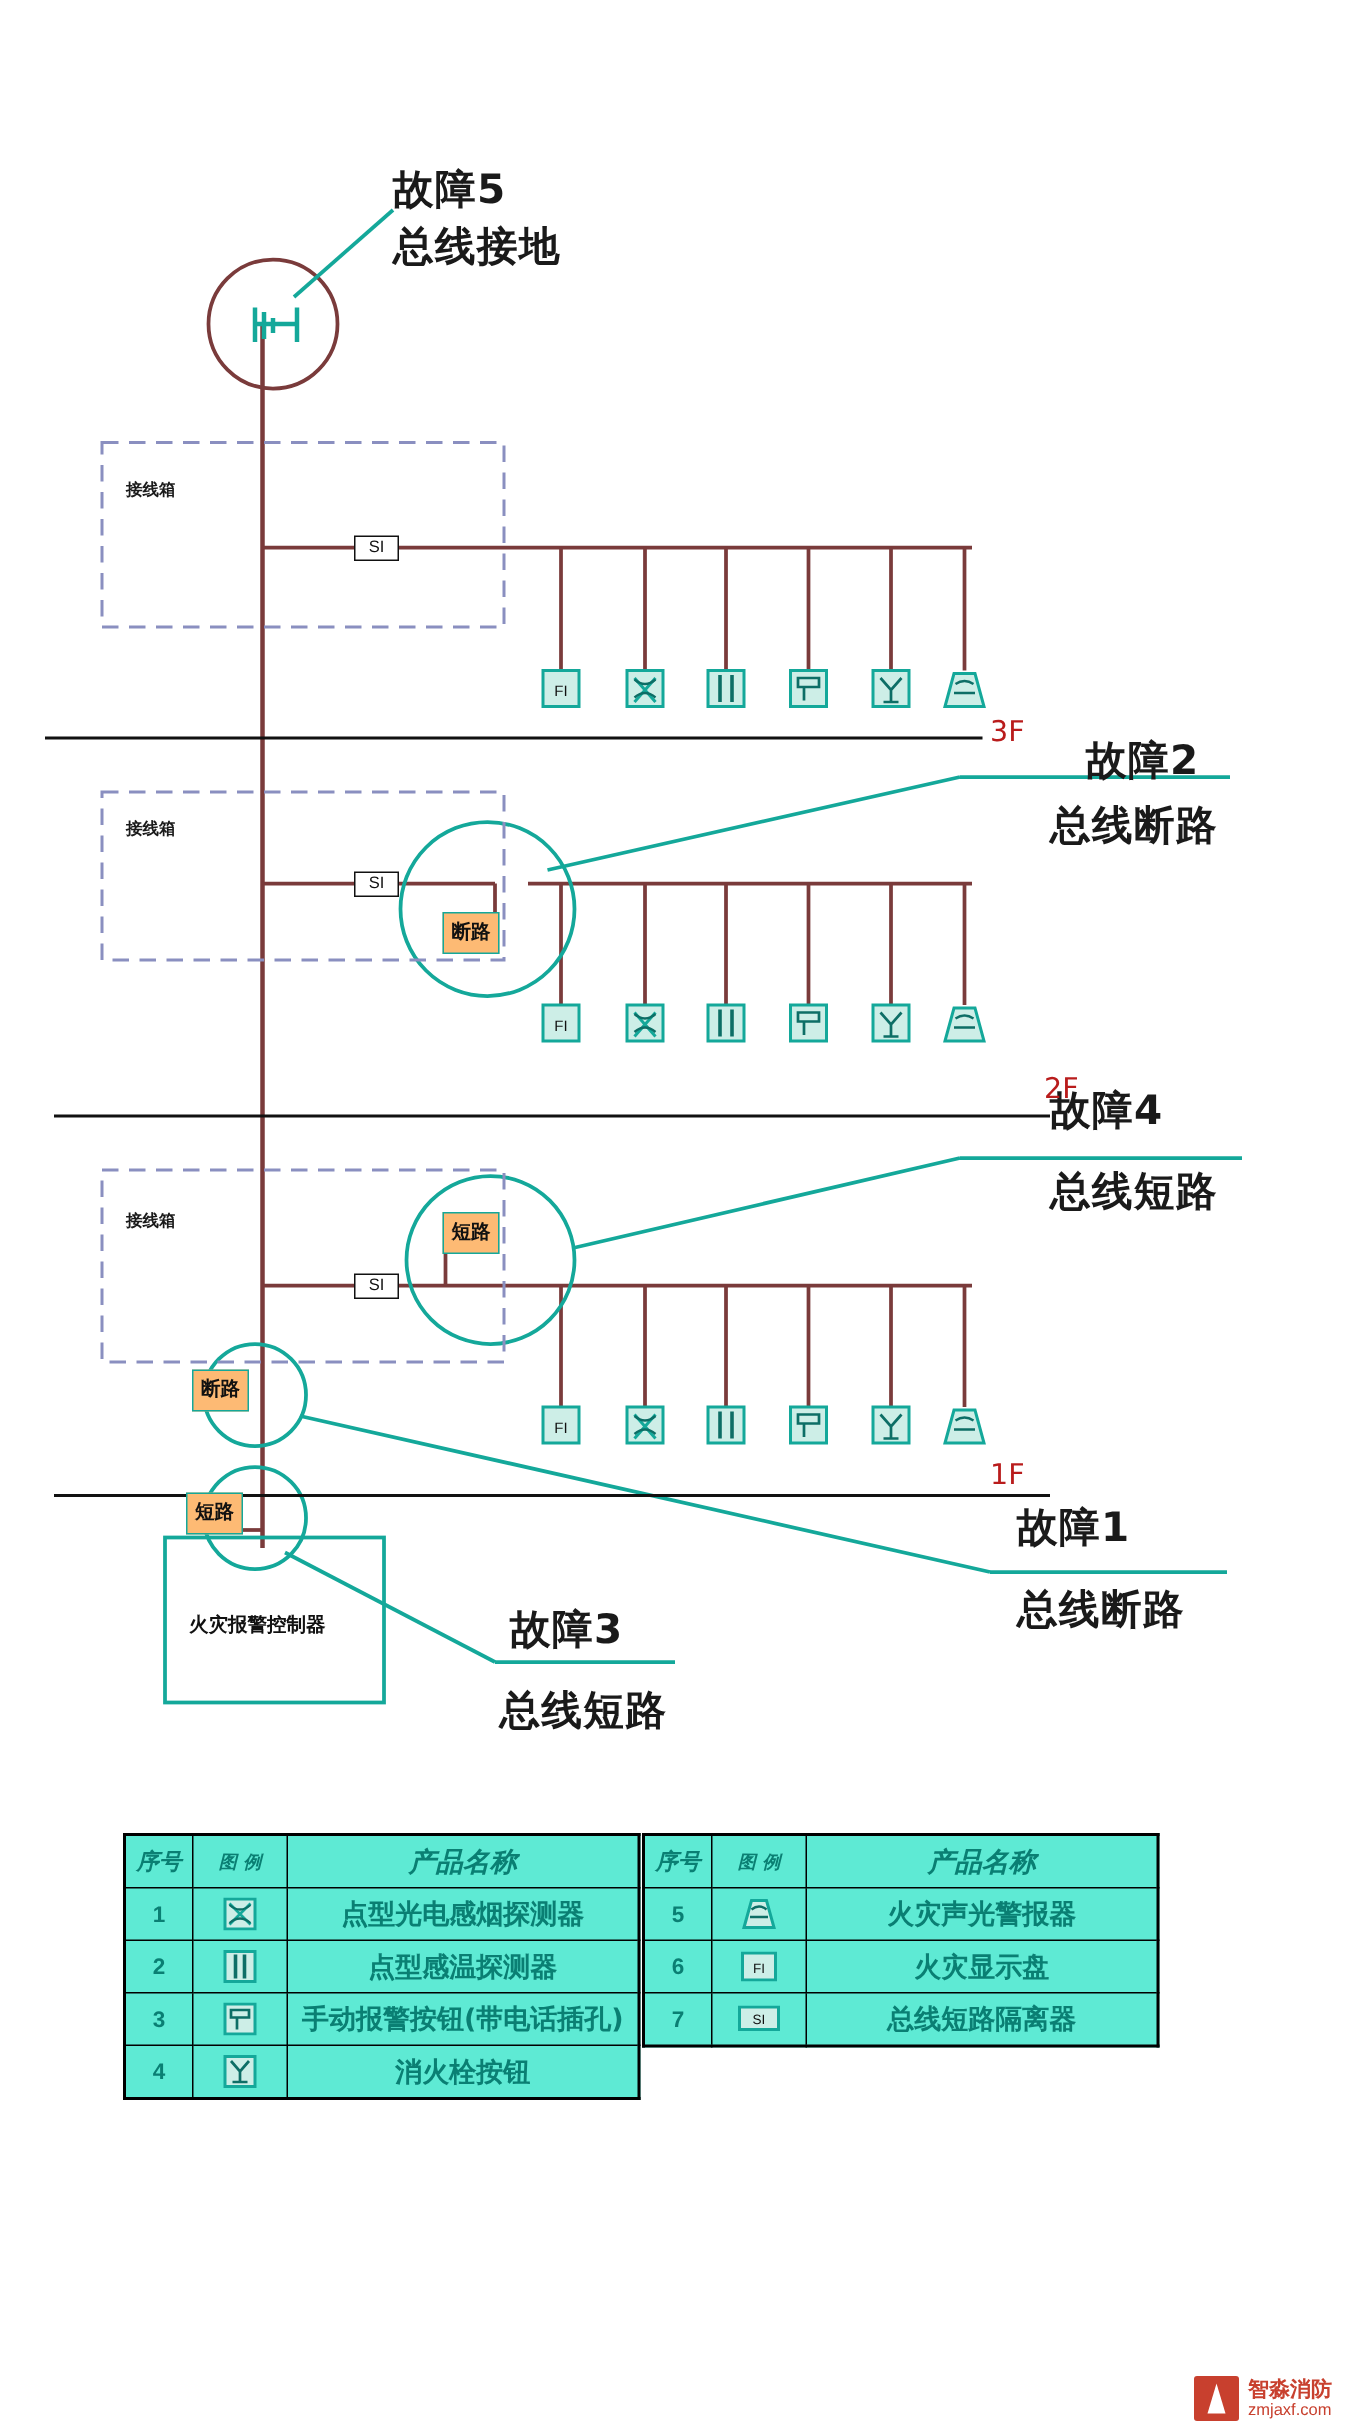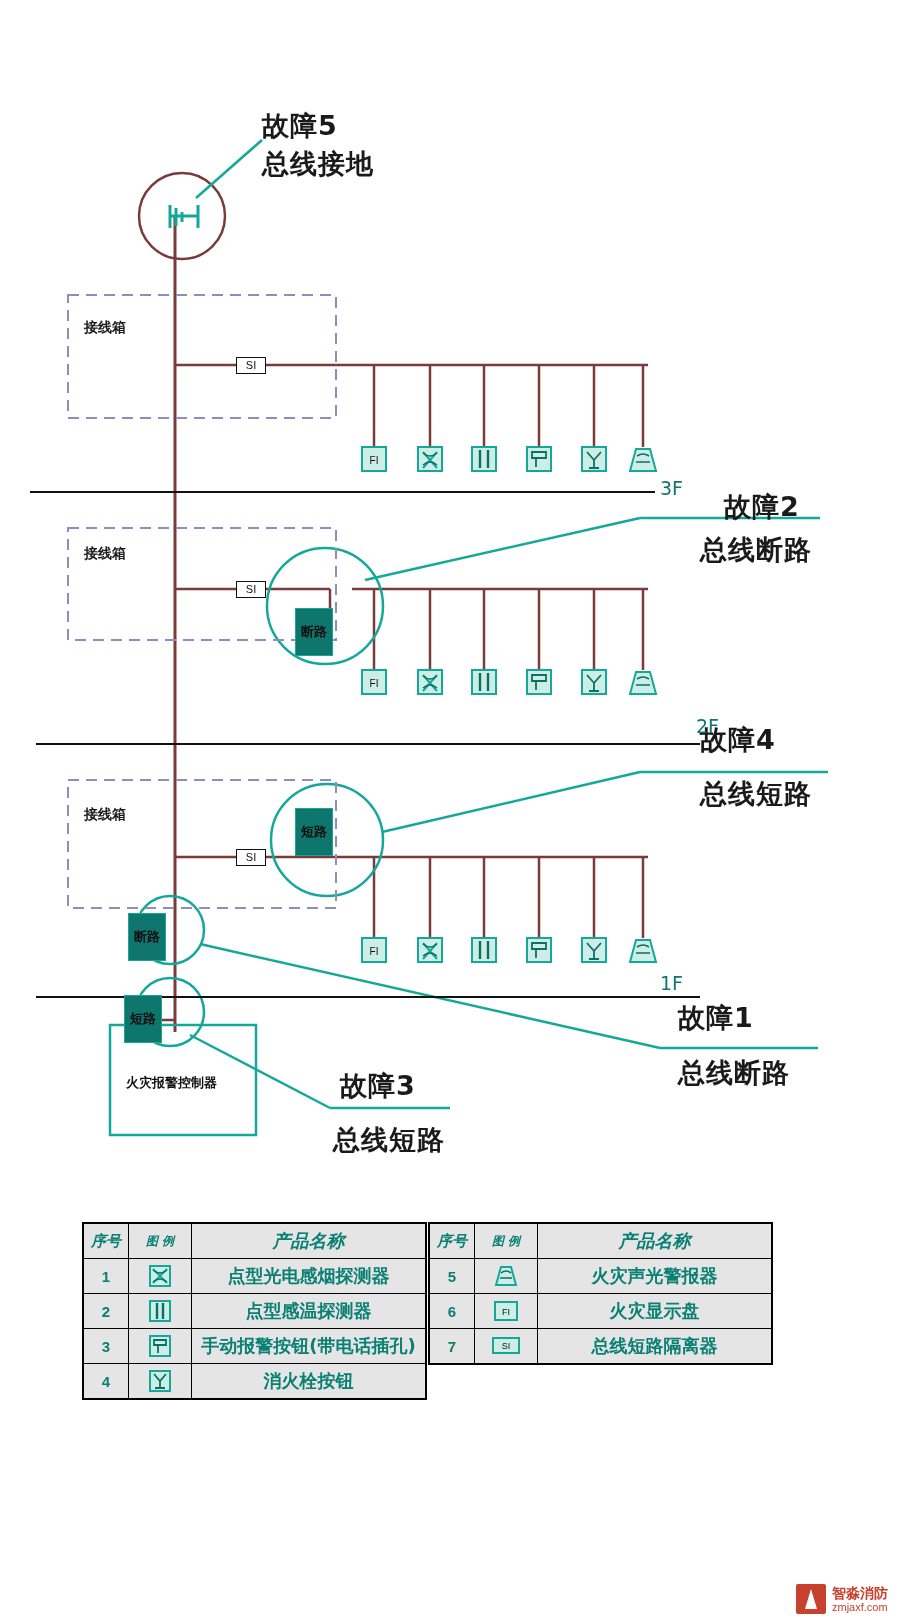--- a/index.html
+++ b/index.html
@@ -14,54 +14,54 @@
   .lbl{position:absolute;white-space:nowrap;}
 
   
   .fault-label{
     font-size:27px;font-weight:700;color:#1a1a1a;letter-spacing:1px;
     font-family:"DejaVu Sans","Liberation Sans",sans-serif;
   }
 
   
   .box-label{
-    font-size:14px;font-weight:700;color:#1a1a1a;
+    font-size:11px;font-weight:700;color:#1a1a1a;
     font-family:Liberation Serif, serif;
   }
 
   
   .floor-label{
-    font-size:19px;color:#0f766e;font-weight:400;
+    font-size:19px;color:#b91c1c;font-weight:400;
     font-family:"DejaVu Sans","Liberation Sans",sans-serif;
   }
 
   
   .tag{
-    position:absolute;border:1.6px solid #14a89a;background:#0f766e;
+    position:absolute;border:1.6px solid #14a89a;background:#fdba74;
     font-size:13px;font-weight:700;color:#111;
-    padding:16px 5px;line-height:1.1;
+    padding:6px 5px;line-height:1.1;
     font-family:"DejaVu Sans","Liberation Sans",sans-serif;
   }
 
   
   .si{
     position:absolute;border:1.5px solid #111;background:#fff;
     font-size:11px;color:#111;text-align:center;
     width:28px;height:15px;line-height:15px;
     font-family:"Liberation Sans",sans-serif;
   }
 
   
   .panel-label{
     font-size:13px;font-weight:700;color:#111;
     font-family:"DejaVu Sans","Liberation Sans",sans-serif;
   }
 
   
-  .legend{position:absolute;border:2px solid #000;border-collapse:collapse;background:#e5e5e5;}
+  .legend{position:absolute;border:2px solid #000;border-collapse:collapse;background:#5eead4;}
   .legend td,.legend th{border:1px solid #000;padding:0;text-align:center;vertical-align:middle;}
   .legend .hd{
     font-size:12px;font-weight:700;color:#0a7f73;font-style:italic;
     font-family:"DejaVu Sans","Liberation Sans",sans-serif;height:30px;
   }
   .legend .num{font-size:15px;color:#0a7f73;font-weight:700;width:44px;height:34px;}
   .legend .ic{width:62px;}
   .legend .nm{
     font-size:18px;font-weight:700;color:#0a7f73;
     font-family:"DejaVu Sans","Liberation Sans",sans-serif;

